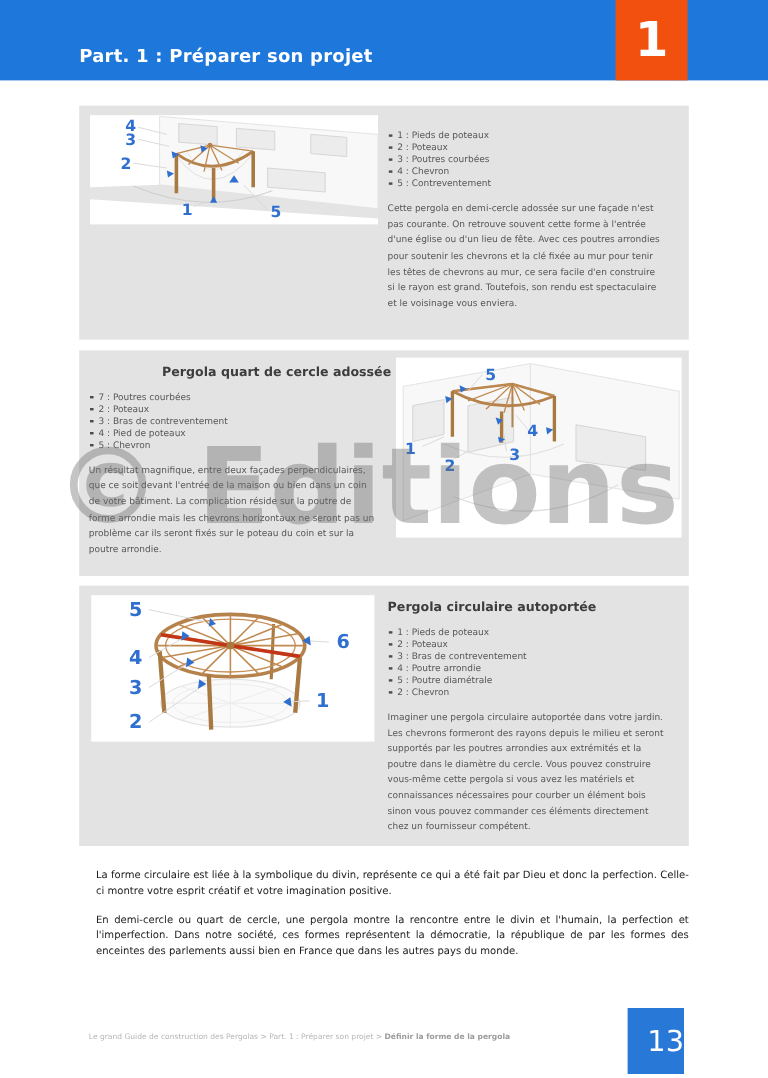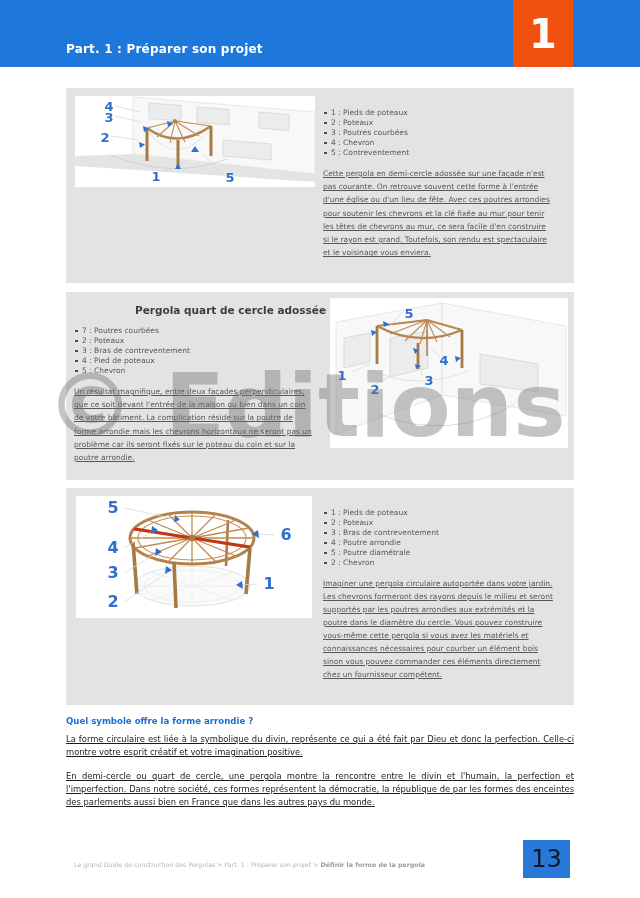--- a/index.html
+++ b/index.html
@@ -4,21 +4,21 @@
 <style>
   html,body { margin:0; padding:0; }
   body {
     width:640px; height:898px; background:#ffffff; position:relative;
     font-family:"DejaVu Sans", sans-serif; overflow:hidden;
   }
   .page { position:absolute; inset:0; }
 
   
   .header-band { position:absolute; left:0; top:0; width:640px; height:67px; background:#1e78db; }
-  .header-title { position:absolute; left:66px; bottom:11px; color:#ffffff; font-size:12px; font-weight:bold; letter-spacing:0.2px; }
+  .header-title { position:absolute; left:66px; bottom:11px; color:#ffffff; font-size:15px; font-weight:bold; letter-spacing:0.2px; }
   .chapter-box { position:absolute; left:513px; top:0; width:60px; height:67px; background:#f1500f;
     display:flex; align-items:center; justify-content:center; color:#ffffff; font-size:40px; font-weight:bold; }
 
   
   .panel { position:absolute; left:66px; width:508px; background:#e3e3e3; }
   .panel1 { top:88px;  height:195px; }
   .panel2 { top:292px; height:188px; }
   .panel3 { top:488px; height:217px; }
 
   .figbox { position:absolute; background:#ffffff; overflow:hidden; }
@@ -37,39 +37,39 @@
   .tc2 { left:8px;  width:252px; }
   .tc3 { left:257px; width:243px; }
 
   .sec-title { font-size:10.5px; font-weight:bold; color:#3d3d3d; margin:2px 0 0 0; }
   .tc2 .sec-title { text-align:right; }
 
   .legend { list-style:none; margin:10px 0 0 0; padding:0; font-size:7.5px; color:#575757; }
   .legend li { line-height:10px; position:relative; padding-left:8px; }
   .legend li::before { content:""; position:absolute; left:1px; top:3.6px; width:2.6px; height:2.6px; background:#4c4c4c; }
 
-  .sec-body { font-size:7.5px; line-height:13.2px; color:#575757; margin:9px 12px 0 0;text-decoration:underline; }
+  .sec-body { font-size:7.5px; line-height:13.2px; color:#575757; margin:9px 12px 0 0; }
   .tc3 .sec-body { line-height:13px; }
 
   
   .question { position:absolute; left:66px; top:716px; width:508px; }
   .question-heading { color:#1a6fd4; font-weight:bold; font-size:8.6px; margin:0; }
-  .question p { font-size:8.4px; line-height:13px; color:#1c1c1c; text-align:justify; margin:7px 0 11px 0;text-decoration:underline; }
+  .question p { font-size:8.4px; line-height:13px; color:#1c1c1c; text-align:justify; margin:7px 0 11px 14px; }
 
   
   .watermark { position:absolute; inset:0; z-index:30; pointer-events:none; }
   .wm-line { position:absolute; font-weight:bold; color:#6e6e6e; opacity:0.40; white-space:nowrap; }
   .wm1 { left:46px; top:354px; font-size:88px;text-align:center; }
   .wm2 { left:58px; top:442px; font-size:104px; }
 
   
   .breadcrumb { position:absolute; left:74px; top:861px; font-size:6.3px; color:#b5b5b5; }
   .breadcrumb .bc-bold { font-weight:bold; color:#9b9b9b; }
-  .pagebox { position:absolute; left:523px; top:840px; width:47px; height:38px; background:#2878d8;
-    display:flex; align-items:center; justify-content:center; color:#0f172a; font-size:24px; }
+  .pagebox { position:absolute; left:523px; top:840px; width:47px; height:55px; background:#2878d8;
+    display:flex; align-items:center; justify-content:flex-end; color:#ffffff; font-size:24px; }
 
   svg .wood { stroke:#b5824c; fill:none; }
   svg .woodpost { stroke:#a87a42; fill:none; }
   svg .rafter { stroke:#c08a50; fill:none; }
   svg .arrow { fill:#2e6fd0; stroke:none; }
   svg .leader { stroke:#d8d8d8; stroke-width:0.8; fill:none; }
   svg .wall { fill:#f8f8f8; stroke:#e2e2e2; stroke-width:0.8; }
   svg .win { fill:#ececec; stroke:#d4d4d4; stroke-width:0.8; }
 </style>
 </head>
@@ -205,34 +205,34 @@
         <polygon class="arrow" points="166,85 160,89 167,93"></polygon>
       </svg>
       <span class="callout" style="left:37px;  top:12px;">5</span>
       <span class="callout" style="left:37px;  top:52px;">4</span>
       <span class="callout" style="left:37px;  top:77px;">3</span>
       <span class="callout" style="left:37px;  top:106px;">2</span>
       <span class="callout" style="left:210px; top:39px;">6</span>
       <span class="callout" style="left:193px; top:88px;">1</span>
     </div>
     <div class="textcol tc3">
+      <h2 class="sec-title">Pergola circulaire autoportée</h2>
       <ul class="legend">
         <li>1 : Pieds de poteaux</li>
         <li>2 : Poteaux</li>
         <li>3 : Bras de contreventement</li>
         <li>4 : Poutre arrondie</li>
         <li>5 : Poutre diamétrale</li>
         <li>2 : Chevron</li>
       </ul>
       <p class="sec-body">Imaginer une pergola circulaire autoportée dans votre jardin. Les chevrons formeront des rayons depuis le milieu et seront supportés par les poutres arrondies aux extrémités et la poutre dans le diamètre du cercle. Vous pouvez construire vous-même cette pergola si vous avez les matériels et connaissances nécessaires pour courber un élément bois sinon vous pouvez commander ces éléments directement chez un fournisseur compétent.</p>
     </div>
   </section>
 
   <div class="question">
-    <h3 class="question-heading">Quel symbole offre la forme arrondie ?</h3>
     <p>La forme circulaire est liée à la symbolique du divin, représente ce qui a été fait par Dieu et donc la perfection. Celle-ci montre votre esprit créatif et votre imagination positive.</p>
     <p>En demi-cercle ou quart de cercle, une pergola montre la rencontre entre le divin et l'humain, la perfection et l'imperfection. Dans notre société, ces formes représentent la démocratie, la république de par les formes des enceintes des parlements aussi bien en France que dans les autres pays du monde.</p>
   </div>
 
   <div class="watermark">
     <div class="wm-line wm1">© Editions</div>
   </div>
 
   <div class="breadcrumb">
     <span>Le grand Guide de construction des Pergolas &gt; Part. 1 : Préparer son projet &gt; </span><span class="bc-bold">Définir la forme de la pergola</span>

